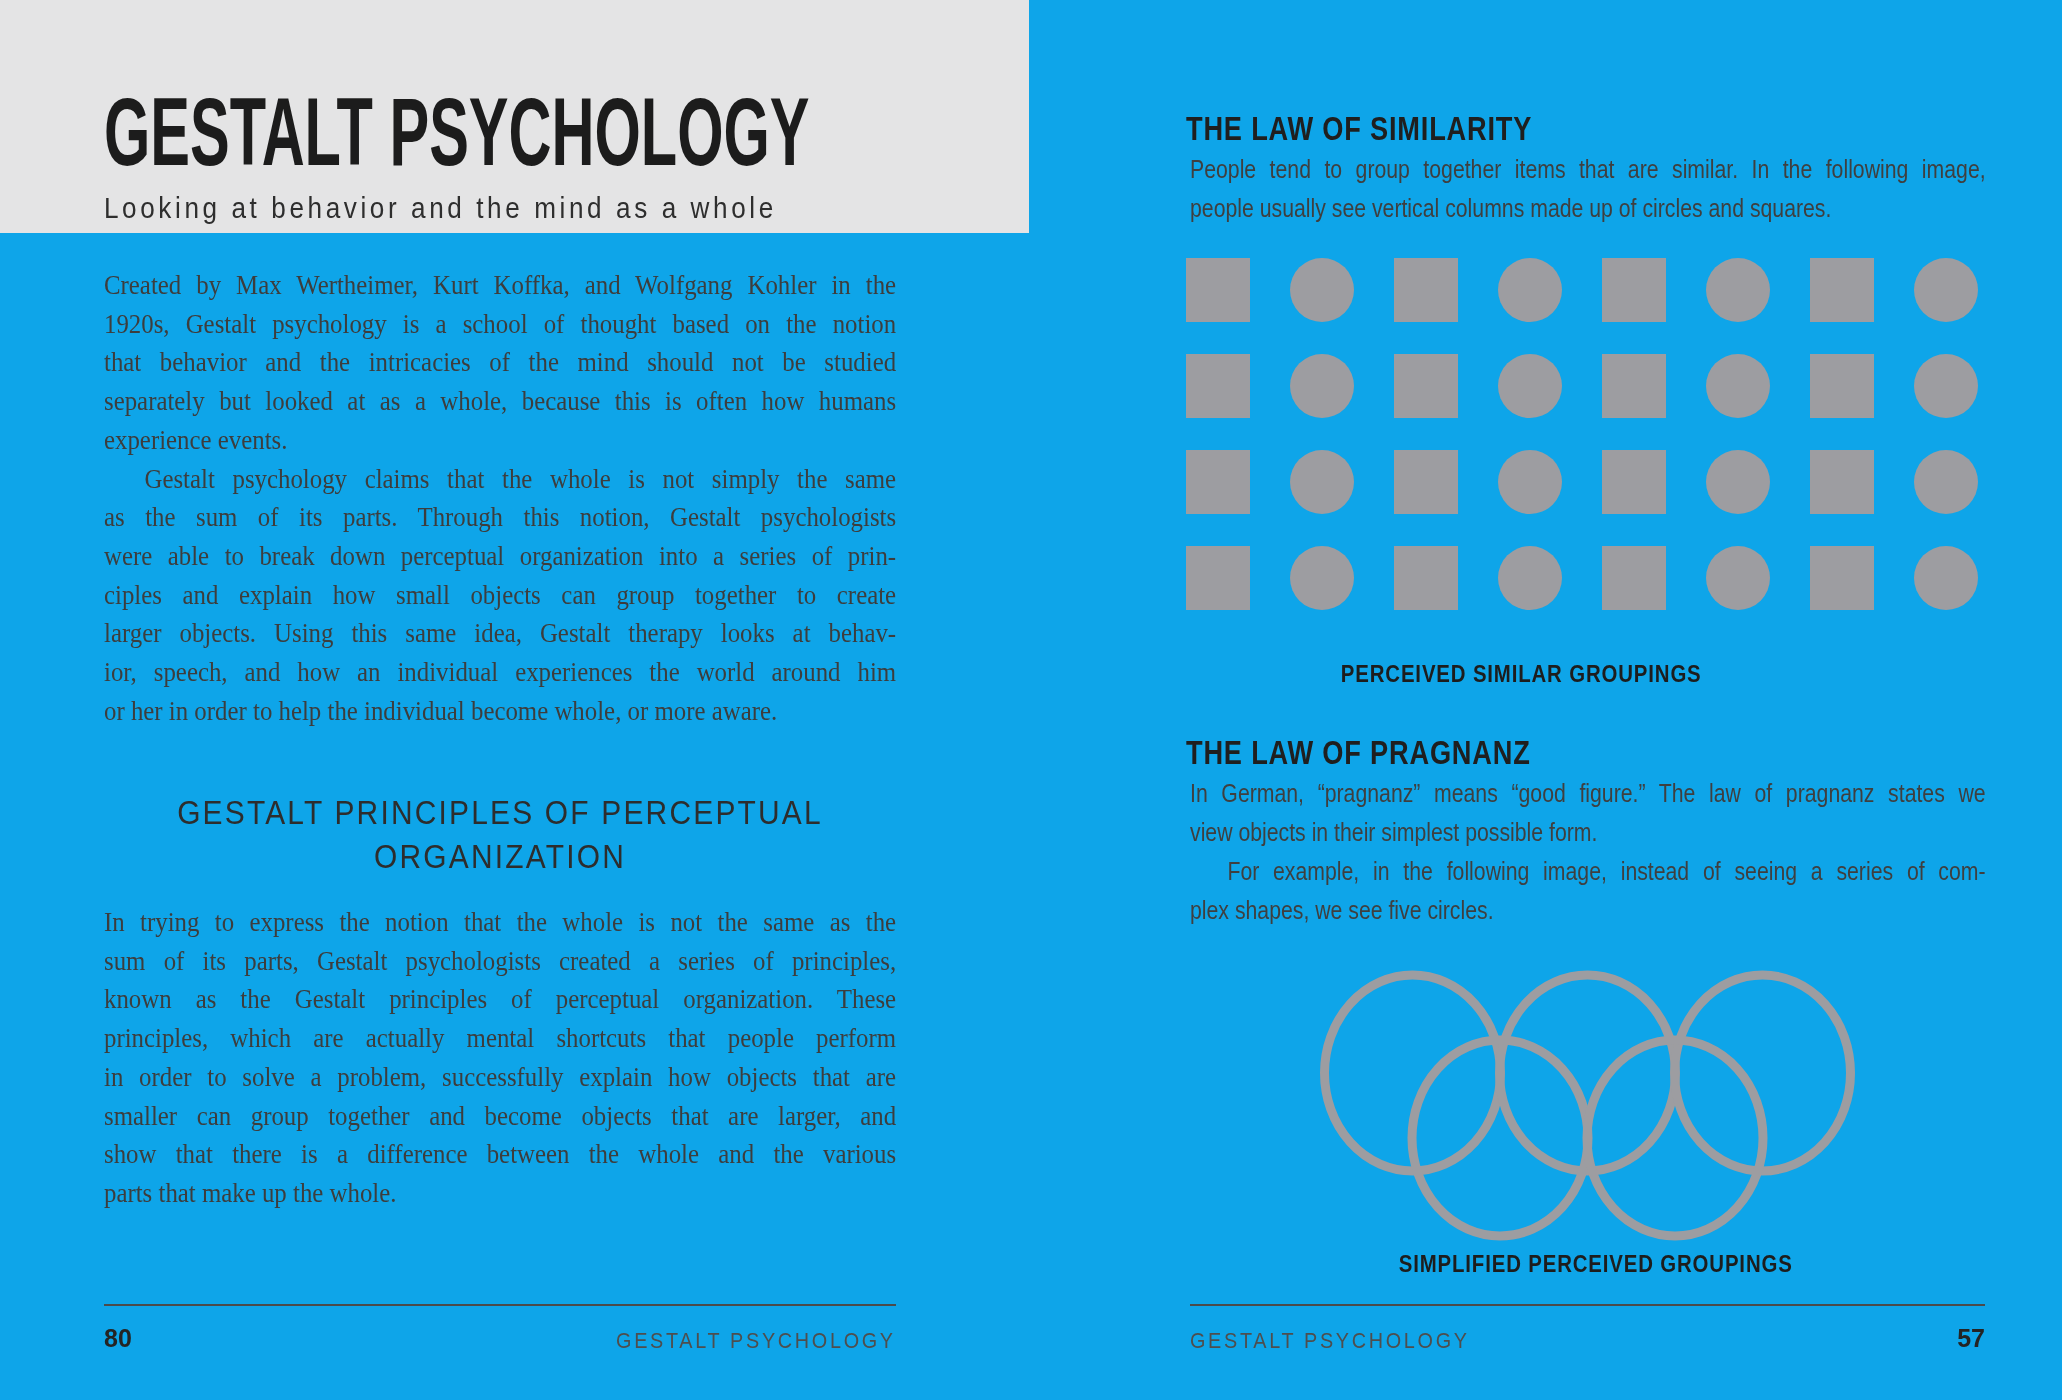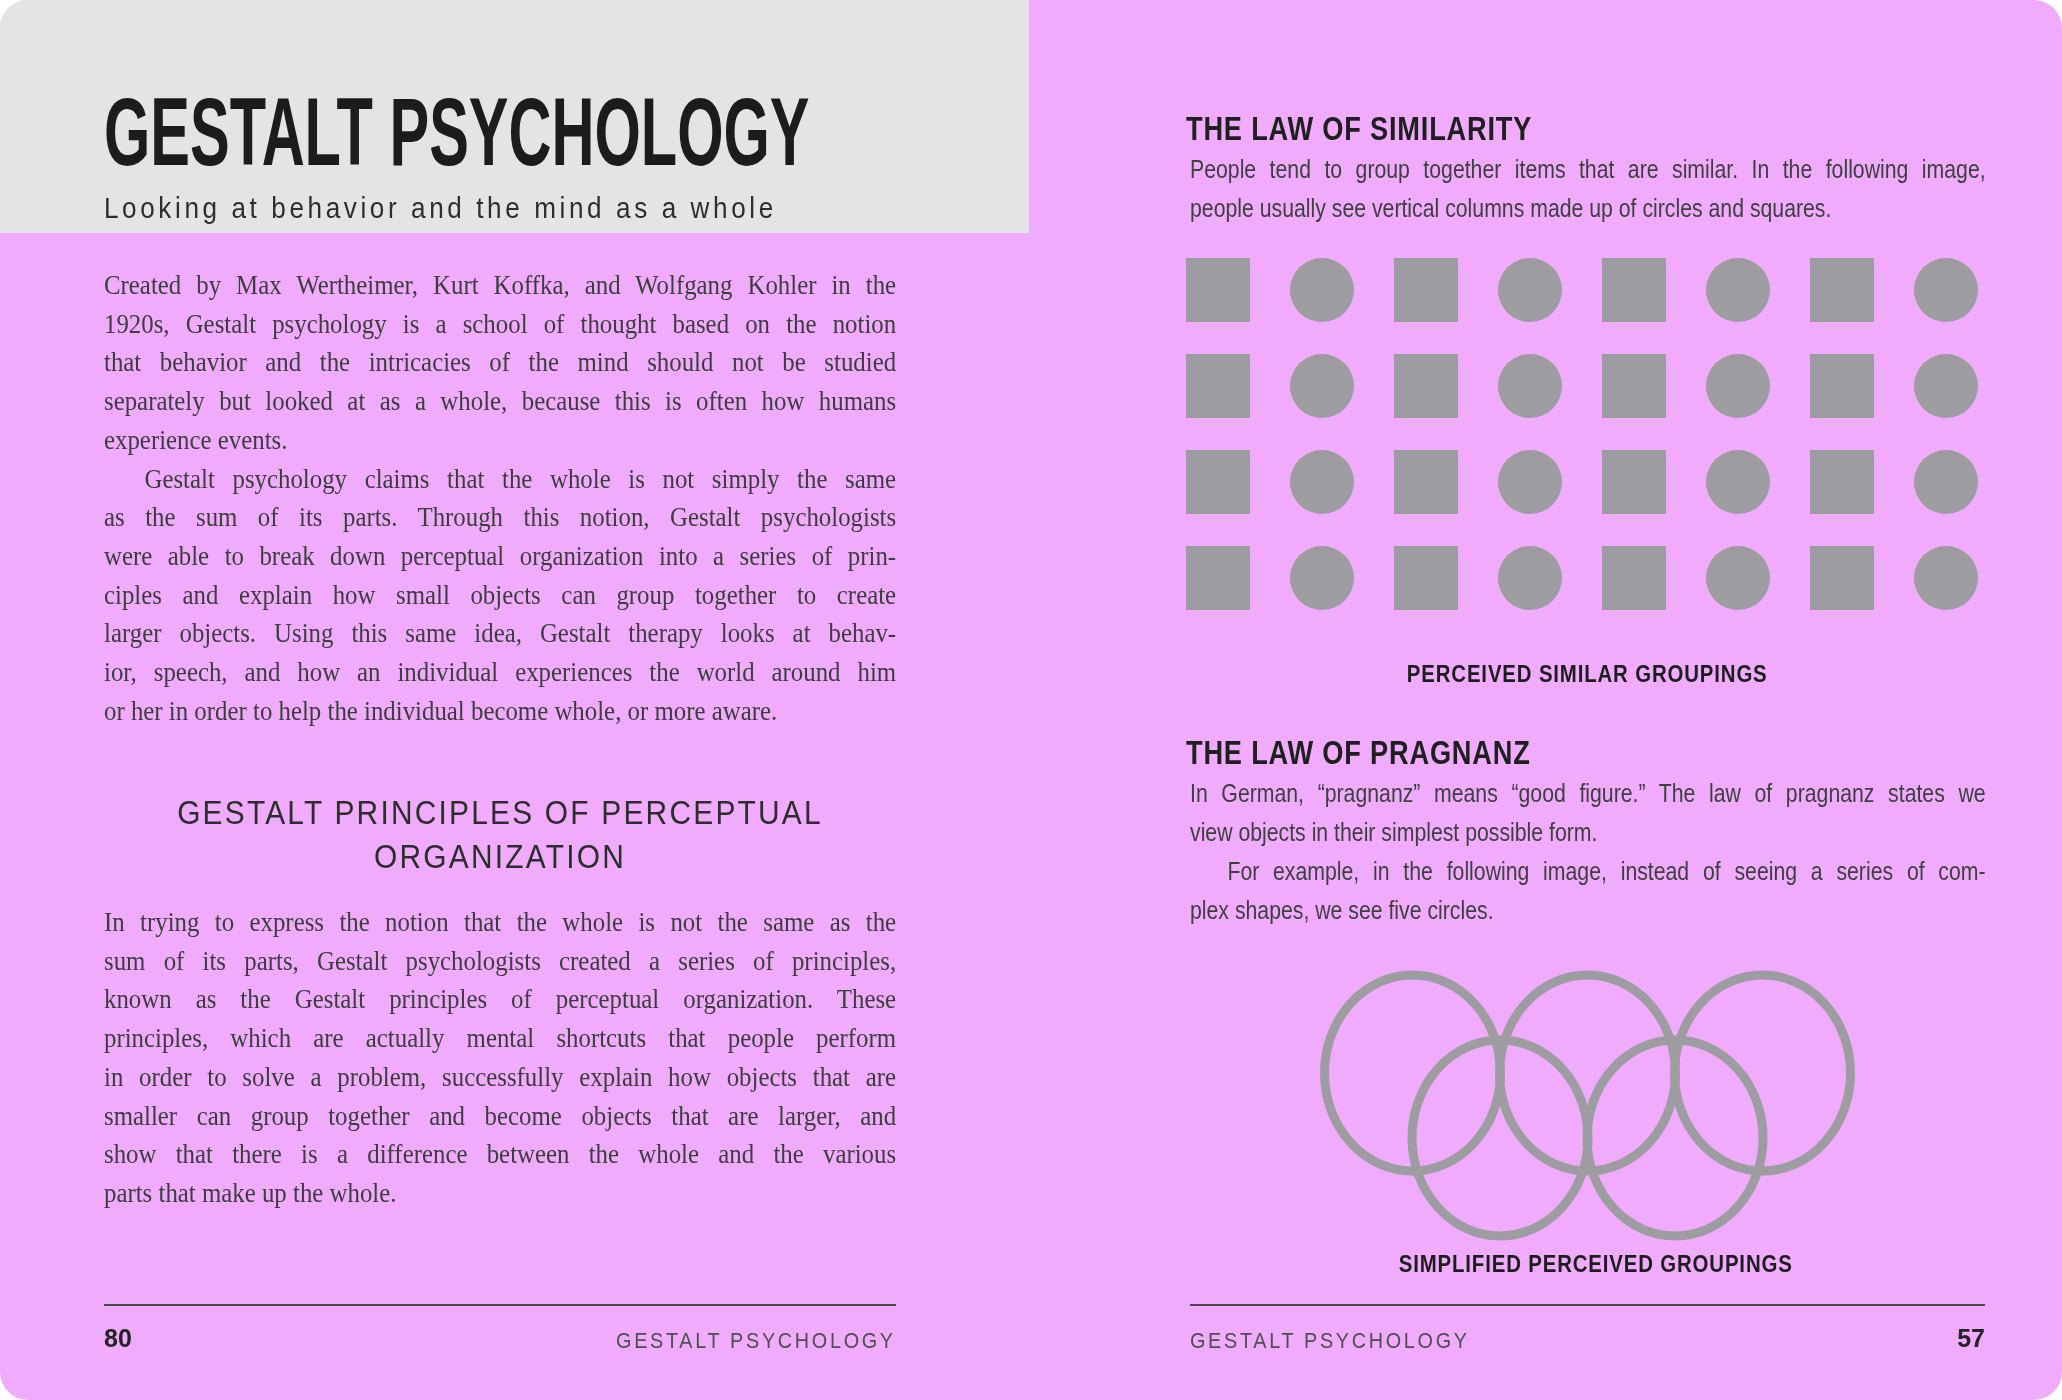--- a/index.html
+++ b/index.html
@@ -1,17 +1,17 @@
 <!DOCTYPE html>
 <html><head>
 <meta charset="utf-8">
 <style>
   html,body{margin:0;padding:0;background:#ffffff;}
-  .spread{position:relative;width:2062px;height:1400px;background:#f0abfc;overflow:hidden;
-          font-family:"Liberation Sans",sans-serif;border-radius:28px;}
+  .spread{position:relative;width:2062px;height:1400px;background:#0ea5e9;overflow:hidden;
+          font-family:"Liberation Sans",sans-serif;}
 
   
   .band{position:absolute;left:0;top:0;width:1029px;height:233px;background:#e4e4e5;}
   .chapter-title{position:absolute;left:104px;top:84px;margin:0;font-family:"Liberation Sans",sans-serif;
 veloped    font-weight:700;font-size:96px;line-height:96px;color:#1c1c1c;white-space:nowrap;
     transform:scaleX(0.62);transform-origin:left top;letter-spacing:0;}
   .chapter-subtitle{position:absolute;left:104px;top:192px;font-size:29px;line-height:32px;
     color:#2e2e2e;letter-spacing:4px;white-space:nowrap;transform:scaleX(0.90);transform-origin:left top;}
 
   .serif-col{position:absolute;left:104px;width:861px;transform:scaleX(0.92);transform-origin:left top;
@@ -139,21 +139,21 @@
       <div class="cell square" style="background: rgb(157, 157, 161);"></div>
       <div class="cell circle" style="background: rgb(157, 157, 161);"></div>
       <div class="cell square" style="background: rgb(157, 157, 161);"></div>
       <div class="cell circle" style="background: rgb(157, 157, 161);"></div>
       <div class="cell square" style="background: rgb(157, 157, 161);"></div>
       <div class="cell circle" style="background: rgb(157, 157, 161);"></div>
       <div class="cell square" style="background: rgb(157, 157, 161);"></div>
       <div class="cell circle" style="background: rgb(157, 157, 161);"></div>
     </div>
 
-  <div class="caption" style="left:1190px;top:660px;text-decoration:underline;">
+  <div class="caption" style="left:1124px;top:660px;text-decoration:underline;">
     <span>PERCEIVED SIMILAR GROUPINGS</span>
   </div>
 
   <h2 class="h-cond" style="left:1186px;top:734px;">THE LAW OF PRAGNANZ</h2>
   <div class="sans-col" style="left:1190px;top:774px;">
     <div class="para">
         <div class="jline">In German, “pragnanz” means “good figure.” The law of pragnanz states we</div>
         <div class="jline last">view objects in their simplest possible form.</div>
       </div>
     <div class="para">

